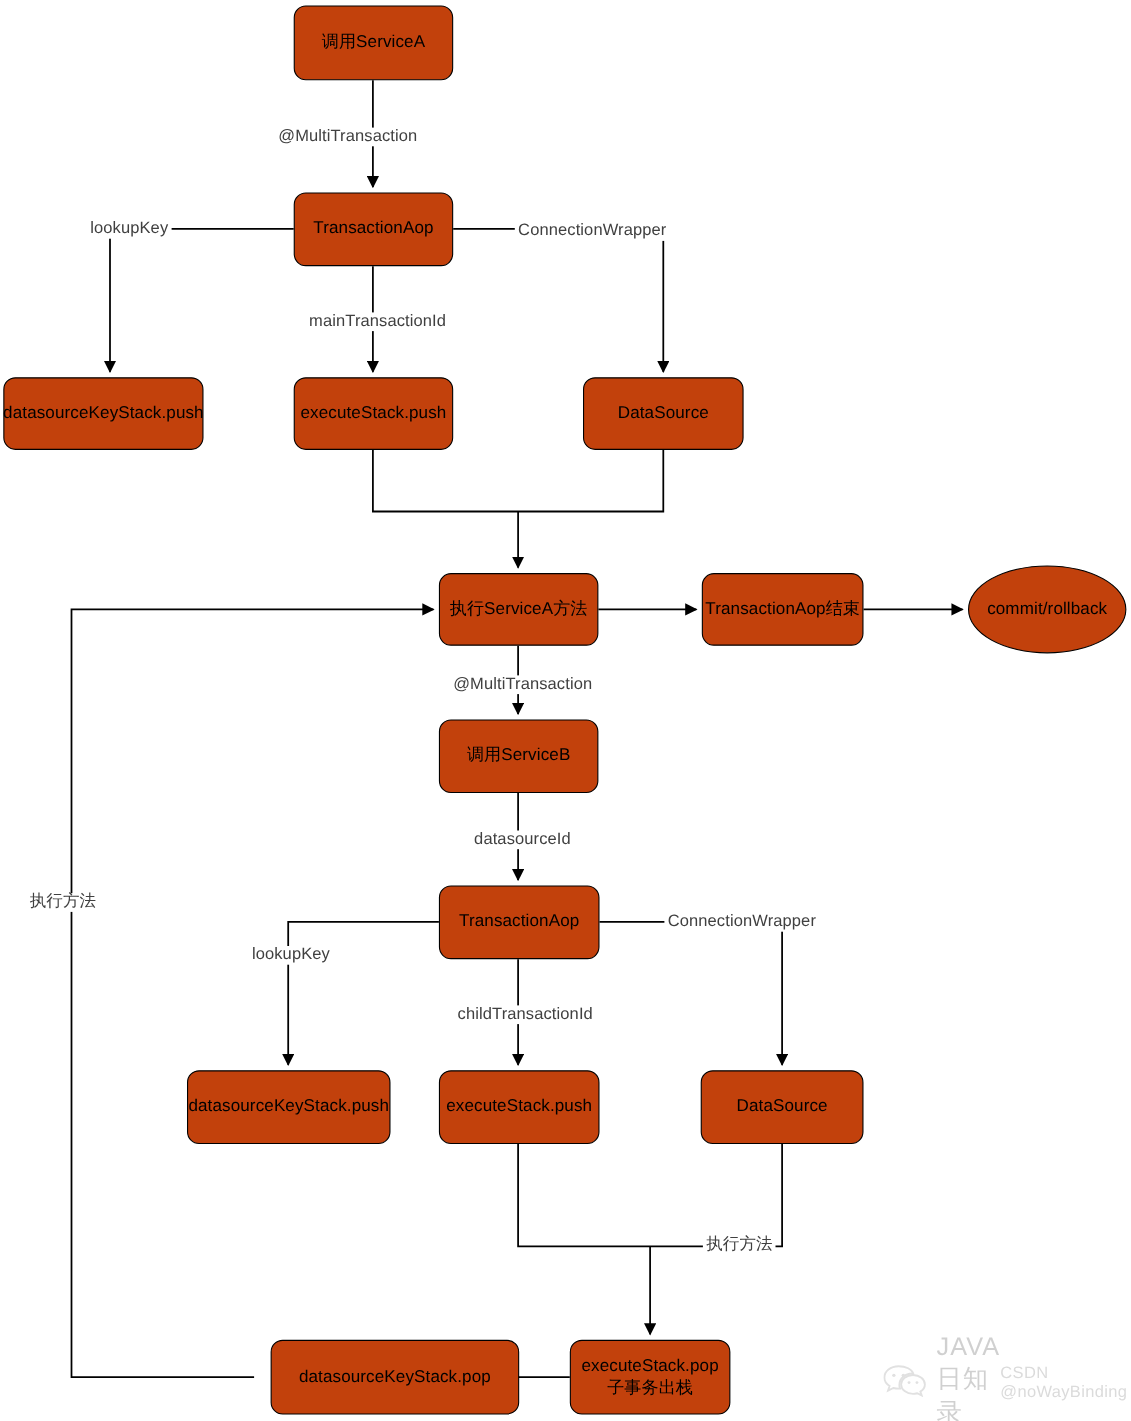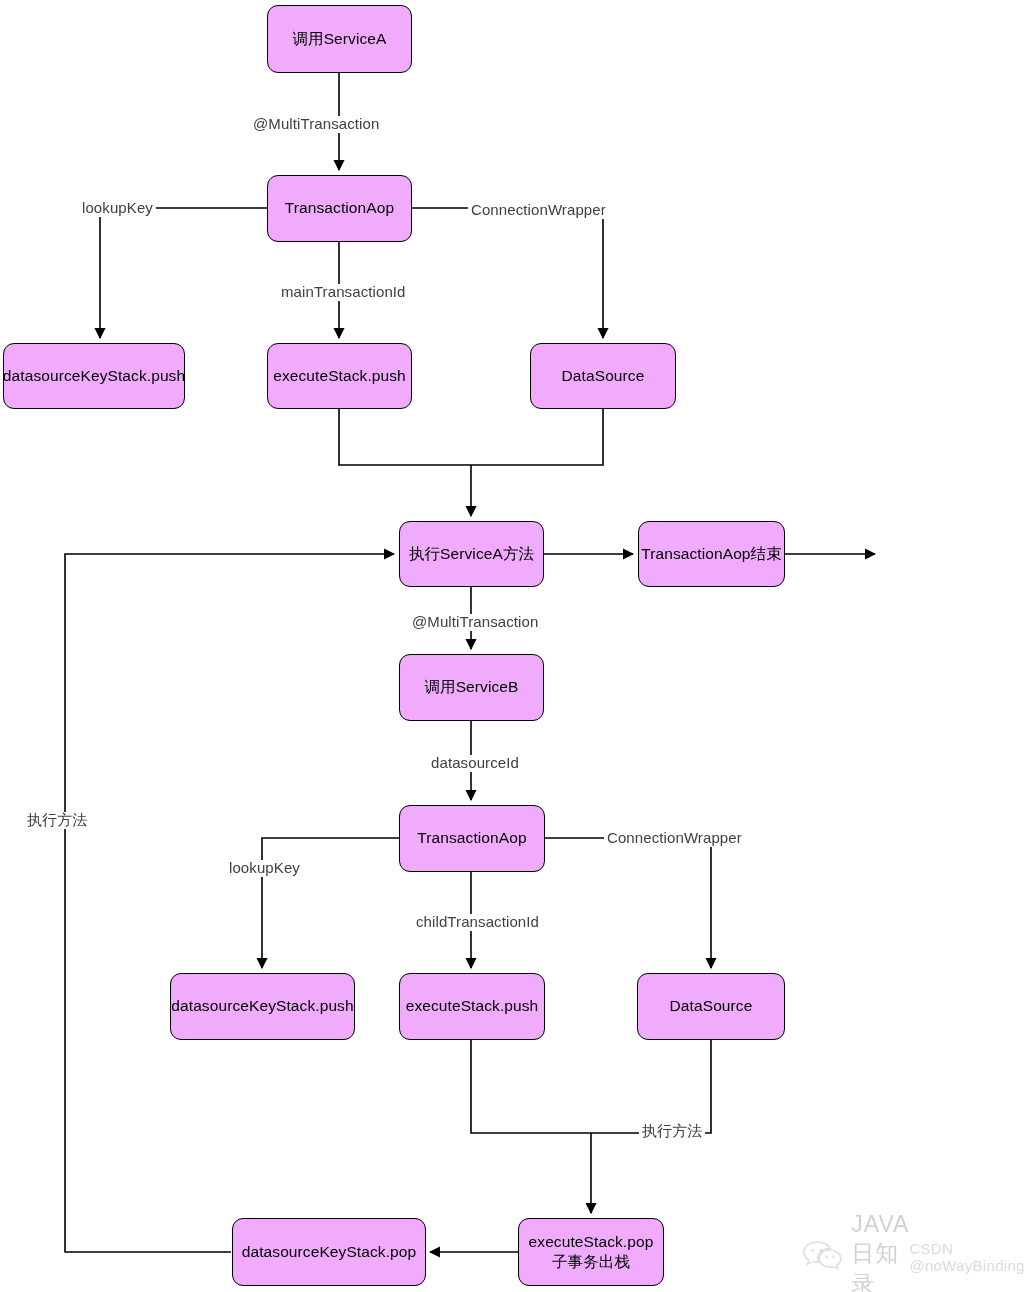--- a/index.html
+++ b/index.html
@@ -23,21 +23,21 @@
     left: 0;
     top: 0;
     width: 1028px;
     height: 1292px;
     pointer-events: none;
   }
   .node {
     position: absolute;
     box-sizing: border-box;
     border: 1.6px solid #000000;
-    background: #f0abfc;
+    background: #c2410c;
     border-radius: 11px;
     display: flex;
     align-items: center;
     justify-content: center;
     text-align: center;
     color: #000000;
     font-size: 15.5px;
     line-height: 1.32;
     letter-spacing: 0.1px;
     white-space: pre-line;
@@ -133,28 +133,29 @@
     </g>
   </svg>
 
   <div class="node" style="left: 267px; top: 5px; width: 145px; height: 68px;">调用ServiceA</div>
   <div class="node" style="left: 267px; top: 175px; width: 145px; height: 67px;">TransactionAop</div>
   <div class="node" style="left: 3px; top: 343px; width: 182px; height: 66px;">datasourceKeyStack.push</div>
   <div class="node" style="left: 267px; top: 343px; width: 145px; height: 66px;">executeStack.push</div>
   <div class="node" style="left: 530px; top: 343px; width: 146px; height: 66px;">DataSource</div>
   <div class="node" style="left: 399px; top: 521px; width: 145px; height: 66px;">执行ServiceA方法</div>
   <div class="node" style="left: 638px; top: 521px; width: 147px; height: 66px;">TransactionAop结束</div>
+  <div class="node ellipse" style="left: 880px; top: 514px; width: 144px; height: 80px;">commit/rollback</div>
   <div class="node" style="left: 399px; top: 654px; width: 145px; height: 67px;">调用ServiceB</div>
   <div class="node" style="left: 399px; top: 805px; width: 146px; height: 67px;">TransactionAop</div>
   <div class="node" style="left: 170px; top: 973px; width: 185px; height: 67px;">datasourceKeyStack.push</div>
   <div class="node" style="left: 399px; top: 973px; width: 146px; height: 67px;">executeStack.push</div>
   <div class="node" style="left: 637px; top: 973px; width: 148px; height: 67px;">DataSource</div>
   <div class="node" style="left: 518px; top: 1218px; width: 146px; height: 68px;">executeStack.pop
 子事务出栈</div>
-  <div class="node" style="left: 232px; top: 1218px; width: 194px; height: 68px;">datasourceKeyStack.pop</div>
+  <div class="node" style="left: 246px; top: 1218px; width: 226px; height: 68px;">datasourceKeyStack.pop</div>
 
   <div class="edge-label" style="left: 250px; top: 116px;">@MultiTransaction</div>
   <div class="edge-label" style="left: 79px; top: 200px;">lookupKey</div>
   <div class="edge-label" style="left: 468px; top: 202px;">ConnectionWrapper</div>
   <div class="edge-label" style="left: 278px; top: 284px;">mainTransactionId</div>
   <div class="edge-label" style="left: 409px; top: 614px;">@MultiTransaction</div>
   <div class="edge-label" style="left: 428px; top: 755px;">datasourceId</div>
   <div class="edge-label" style="left: 226px; top: 860px;">lookupKey</div>
   <div class="edge-label" style="left: 604px; top: 830px;">ConnectionWrapper</div>
   <div class="edge-label" style="left: 413px; top: 914px;">childTransactionId</div>

